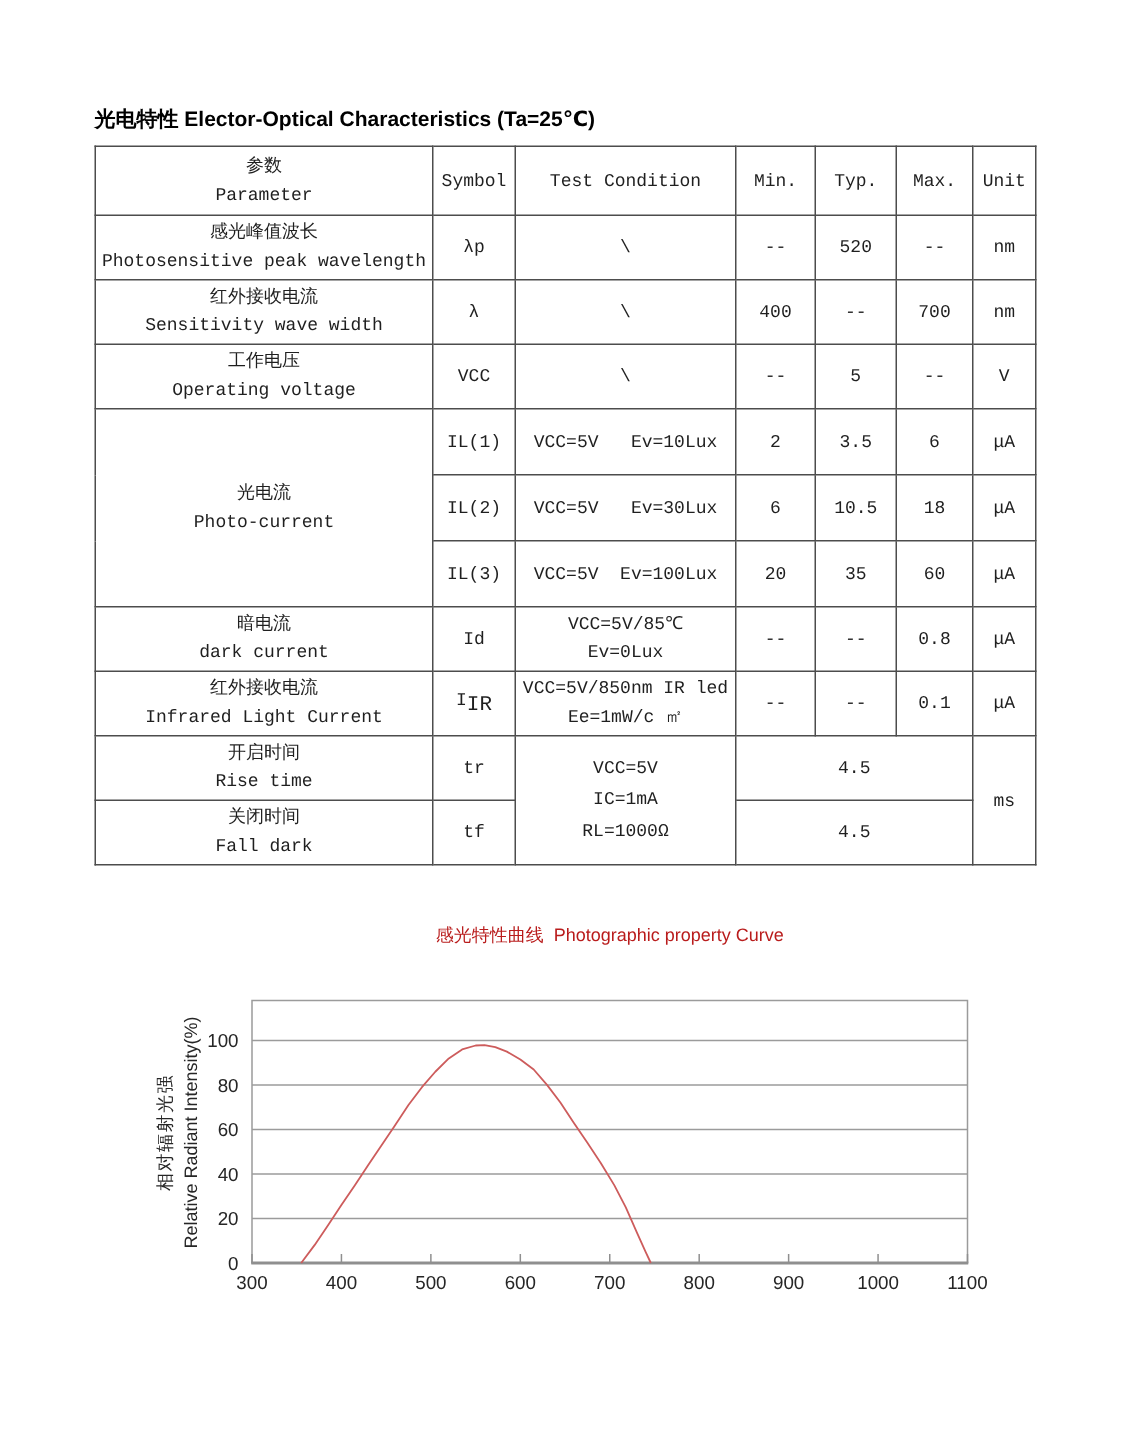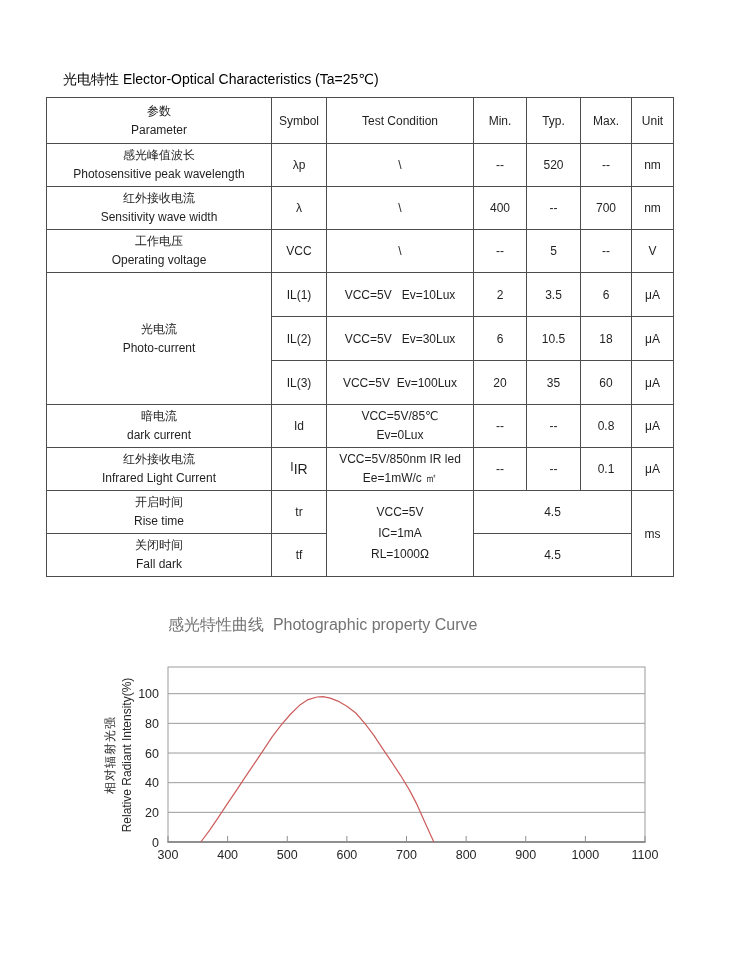--- a/index.html
+++ b/index.html
@@ -8,31 +8,32 @@
   .page {
     position: relative;
     width: 750px; height: 970px;
     margin: 0 auto;
     background: #ffffff;
     color: #1f1f1f;
     overflow: hidden;
   }
   .sec-title {
     position: absolute; left: 63px;
-    font-size: 14px; font-weight: normal; color: #000;
+    font-size: 14px; font-weight: bold; color: #000;
     white-space: nowrap;
   }
   #eo-title { top: 71px; }
   #curves-title { top: 559px; }
 
   table.eo {
-    position: absolute; left: 46px; top: 97px;
+    position: absolute; left: 63px; top: 97px;
     width: 627px;
     border-collapse: collapse;
     table-layout: fixed;
+    font-family: Liberation Mono, monospace;
   }
   table.eo td {
     border: 1px solid #4d4d4d;
     text-align: center; vertical-align: middle;
     font-size: 12px; color: #1f1f1f;
     padding: 1px 2px;
     overflow: hidden;
   }
   col.c-param { width: 225px; }
   col.c-sym   { width: 55px; }
@@ -43,21 +44,21 @@
   col.c-unit  { width: 42px; }
   tr.rh-head td { height: 46px; }
   tr.rh-std  td { height: 43px; }
   tr.rh-il   td { height: 44px; }
   .two-line div { line-height: 19px; }
   .three-line div { line-height: 21px; }
   sub.sym-sub { font-size: 14px; }
 
   .chart-title {
     position: absolute; left: 168px; top: 615px; width: 477px;
-    font-size: 16px; color: #737373;
+    text-align: center; font-size: 12px; color: #b91c1c;
     white-space: pre;
   }
   .ylabel-wrap { position: absolute; left: 96px; top: 667px; width: 46px; height: 175px; }
   .ylabel-rot {
     position: absolute; left: 50%; top: 50%;
     transform: translate(-50%, -50%) rotate(-90deg);
     white-space: nowrap; text-align: center;
     font-size: 12px; color: #262626; line-height: 17px;
   }
   .ylabel-rot .cn { letter-spacing: 1px; }

